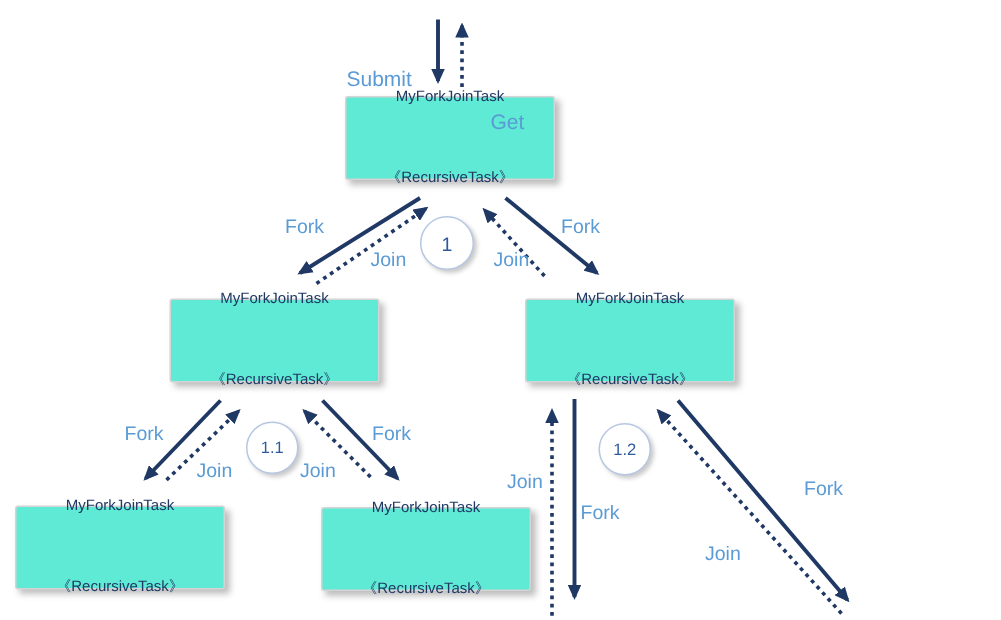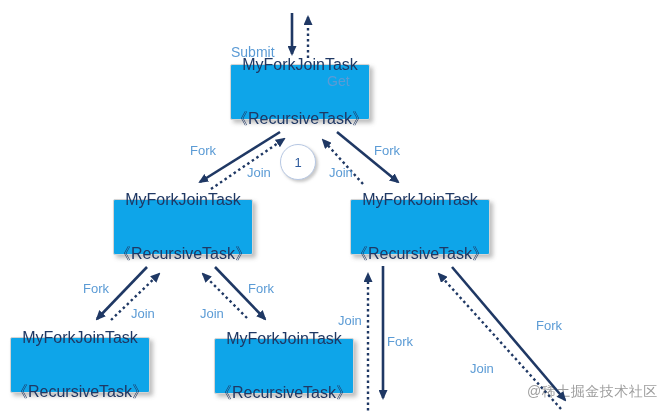--- a/index.html
+++ b/index.html
@@ -1,25 +1,25 @@
 <!DOCTYPE html>
 <html><head>
 <meta charset="utf-8">
 <style>
   html,body{margin:0;padding:0;background:#ffffff;}
   .canvas{
     position:relative;width:667px;height:413px;background:#ffffff;
     font-family:"Liberation Sans", sans-serif;overflow:hidden;
   }
   .task-box{
-    position:absolute;width:138px;height:54px;background:#0ea5e9;
+    position:absolute;width:138px;height:54px;background:#5eead4;
     border:1px solid #d4d4d4;border-radius:2px;
     box-shadow:3px 3px 4px rgba(110,110,110,0.45);
     display:flex;flex-direction:column;align-items:center;justify-content:center;
-    color:#1f3864;font-size:16px;line-height:18px;z-index:3;text-align:center;gap:36px;
+    color:#1f3864;font-size:10px;line-height:18px;z-index:3;text-align:center;gap:36px;
   }
   .node-circle{
     position:absolute;background:#ffffff;border:1.6px solid #b6c7e3;border-radius:50%;
     box-shadow:2px 2px 3px rgba(120,120,120,0.4);
     display:flex;align-items:center;justify-content:center;
     color:#2f5b9d;z-index:3;
   }
   .lbl{
     position:absolute;color:#5b9bd5;font-size:13px;z-index:3;white-space:nowrap;
   }
@@ -27,21 +27,20 @@
     position:absolute;left:527px;top:383px;color:#9e9e9e;font-size:14px;
     z-index:1;letter-spacing:0.5px;
   }
   .arrows{position:absolute;left:0;top:0;z-index:2;}
 </style>
 </head>
 <body>
 
 <div class="canvas">
 
-  <div class="watermark">@稀土掘金技术社区</div>
 
   <svg class="arrows" width="667" height="413" viewBox="0 0 667 413">
     <defs>
       <marker id="ah" viewBox="0 0 10 9" refX="8" refY="4.5" markerWidth="10" markerHeight="9" markerUnits="userSpaceOnUse" orient="auto">
         <path d="M0,0 L10,4.5 L0,9 Z" fill="#1f3864"></path>
       </marker>
     </defs>
 
     <g stroke="#1f3864" stroke-width="2.6" fill="none">
       <line x1="292" y1="13" x2="292" y2="54" marker-end="url(#ah)"></line>
@@ -79,20 +78,22 @@
   <div class="task-box" style="left:10px;top:337px;">
     <span>MyForkJoinTask</span>
     <span>《RecursiveTask》</span>
   </div>
   <div class="task-box" style="left:214px;top:338px;">
     <span>MyForkJoinTask</span>
     <span>《RecursiveTask》</span>
   </div>
 
   <div class="node-circle" style="left:280px;top:144px;width:34px;height:34px;font-size:13px;">1</div>
+  <div class="node-circle" style="left:164px;top:281px;width:33px;height:33px;font-size:11px;">1.1</div>
+  <div class="node-circle" style="left:399px;top:282px;width:33px;height:33px;font-size:11px;">1.2</div>
 
   <div class="lbl" style="left:231px;top:24px;font-size:14px;margin-top:20px;">Submit</div>
   <div class="lbl" style="left:327px;top:28px;font-size:14px;margin-top:45px;">Get</div>
 
   <div class="lbl" style="left:190px;top:143px;">Fork</div>
   <div class="lbl" style="left:247px;top:165px;">Join</div>
   <div class="lbl" style="left:329px;top:165px;">Join</div>
   <div class="lbl" style="left:374px;top:143px;">Fork</div>
 
   <div class="lbl" style="left:83px;top:281px;">Fork</div>

